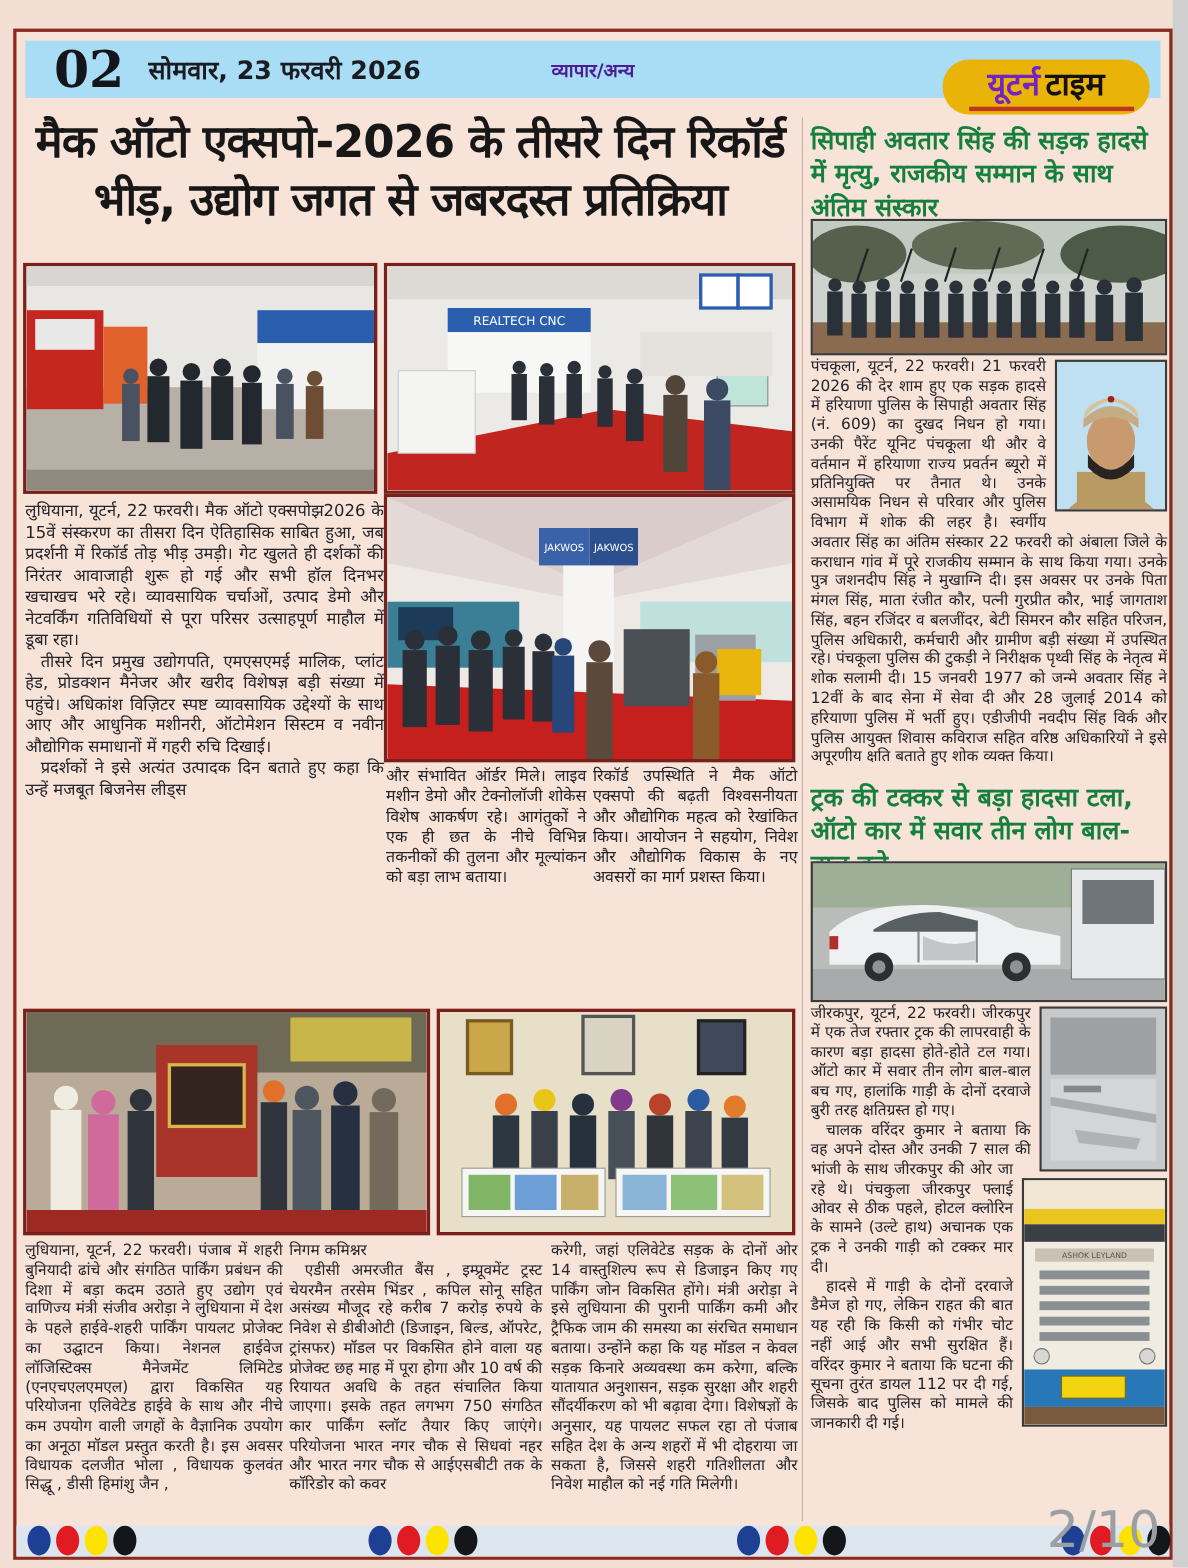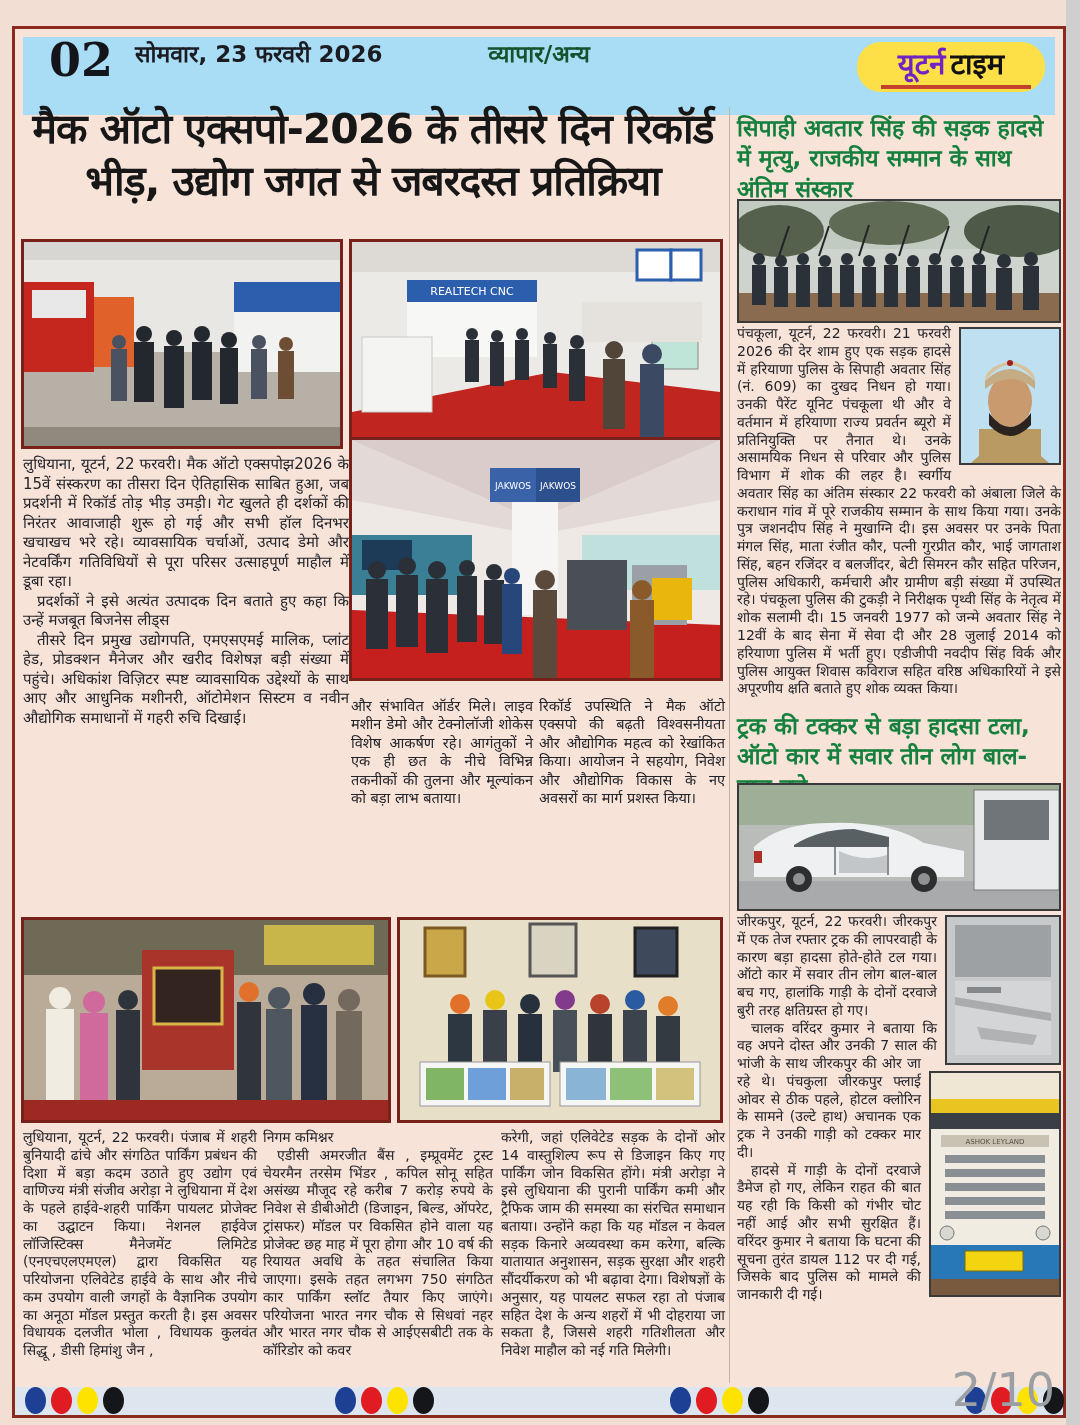--- a/index.html
+++ b/index.html
@@ -3,27 +3,27 @@
 <meta charset="utf-8">
 <style>
   * { margin:0; padding:0; box-sizing:border-box; }
   body { width:1080px; height:1425px; font-family:"DejaVu Sans", sans-serif; background:#e9d6cb; }
   #canvas { position:relative; width:1080px; height:1425px; background:#f3ded3; overflow:hidden; }
   #viewer-edge { position:absolute; right:0; top:0; width:14px; height:1425px; background:#cfcfcf; }
   .frame { position:absolute; left:12px; top:26px; width:1054px; height:1392px;
            background:#f8e3d9; border:3px solid #8b2a1e; }
 
   
-  .header { position:absolute; left:8px; top:8px; width:1032px; height:78px; background:#a9dcf5;
-            display:flex; }
+  .header { position:absolute; left:8px; top:8px; width:1032px; height:52px; background:#a9dcf5;
+            display:flex; align-items:center; }
   .pagenum { font-family:"DejaVu Serif", serif; font-size:46px; font-weight:bold; color:#13151a;
              margin-left:26px; line-height:1; }
   .date { font-size:23px; font-weight:bold; color:#1a1c22; margin-left:22px; }
-  .section { position:absolute; left:0; right:0; text-align:center; font-size:23px; font-weight:bold; color:#14532d; }
-  .logo { position:absolute; right:10px; top:5px; width:188px; height:50px; background:#fde047;
+  .section { position:absolute; left:0; right:0; text-align:center; font-size:17px; font-weight:bold; color:#4c1d95; }
+  .logo { position:absolute; right:10px; top:17px; width:188px; height:50px; background:#eab308;
           text-align:center; line-height:44px;border-radius:24px; }
   .logo .p1 { color:#7223c4; font-weight:bold; font-size:29px; }
   .logo .p2 { color:#111; font-weight:bold; font-size:29px; }
   .logo .tag { position:absolute; left:24px; right:14px; bottom:3px; height:4px; background:#a02; opacity:.7; }
 
   
   .headline1 { position:absolute; left:6px; top:74px; width:704px; text-align:center;
                font-size:41px; font-weight:800; color:#171717; line-height:1.28; letter-spacing:-1px; }
   .headline2 { position:absolute; left:2px; top:782px; width:710px; text-align:center;
                font-size:33px; font-weight:800; color:#171717; line-height:1.3; letter-spacing:-0.5px; }
@@ -147,25 +147,25 @@
         </g>
         <g fill="#3b4a62">
           <circle cx="300" cy="112" r="10"></circle>
             <rect x="288" y="122" width="24" height="82"></rect>
         </g>
       </svg>
     </div>
 
     <div class="s1c1 txt txt15">
       <p>लुधियाना, यूटर्न, 22 फरवरी। मैक ऑटो एक्सपोझ2026 के 15वें संस्करण का तीसरा दिन ऐतिहासिक साबित हुआ, जब प्रदर्शनी में रिकॉर्ड तोड़ भीड़ उमड़ी। गेट खुलते ही दर्शकों की निरंतर आवाजाही शुरू हो गई और सभी हॉल दिनभर खचाखच भरे रहे। व्यावसायिक चर्चाओं, उत्पाद डेमो और नेटवर्किंग गतिविधियों से पूरा परिसर उत्साहपूर्ण माहौल में डूबा रहा।</p>
+      <p>तीसरे दिन प्रमुख उद्योगपति, एमएसएमई मालिक, प्लांट हेड, प्रोडक्शन मैनेजर और खरीद विशेषज्ञ बड़ी संख्या में पहुंचे। अधिकांश विज़िटर स्पष्ट व्यावसायिक उद्देश्यों के साथ आए और आधुनिक मशीनरी, ऑटोमेशन सिस्टम व नवीन औद्योगिक समाधानों में गहरी रुचि दिखाई।</p>
       <p>प्रदर्शकों ने इसे अत्यंत उत्पादक दिन बताते हुए कहा कि उन्हें मजबूत बिजनेस लीड्स</p>
-      <p>तीसरे दिन प्रमुख उद्योगपति, एमएसएमई मालिक, प्लांट हेड, प्रोडक्शन मैनेजर और खरीद विशेषज्ञ बड़ी संख्या में पहुंचे। अधिकांश विज़िटर स्पष्ट व्यावसायिक उद्देश्यों के साथ आए और आधुनिक मशीनरी, ऑटोमेशन सिस्टम व नवीन औद्योगिक समाधानों में गहरी रुचि दिखाई।</p>
-    </div>
-
-    <div class="photo" style="left:334px; top:408px; width:374px; height:244px;">
+    </div>
+
+    <div class="photo" style="left:334px; top:420px; width:374px; height:244px;">
       <svg width="368" height="238" viewBox="0 0 368 238">
         <rect width="368" height="238" fill="#efe9e6"></rect>
         <path d="M0 0 L368 0 L368 60 L184 95 L0 60 Z" fill="#e3d9d6"></path>
         <path d="M0 0 L184 80 L368 0 Z" fill="#d9cccb"></path>
         <rect x="0" y="95" width="120" height="60" fill="#3a7f96"></rect>
         <rect x="10" y="100" width="50" height="30" fill="#1d3a57"></rect>
         <rect x="230" y="95" width="138" height="55" fill="#bfe0dc"></rect>
         <path d="M0 238 L368 238 L368 185 L0 170 Z" fill="#c5201d"></path>
         <rect x="160" y="55" width="46" height="120" fill="#f6f5f3"></rect>
         <rect x="138" y="28" width="46" height="34" fill="#3a62a8"></rect>

